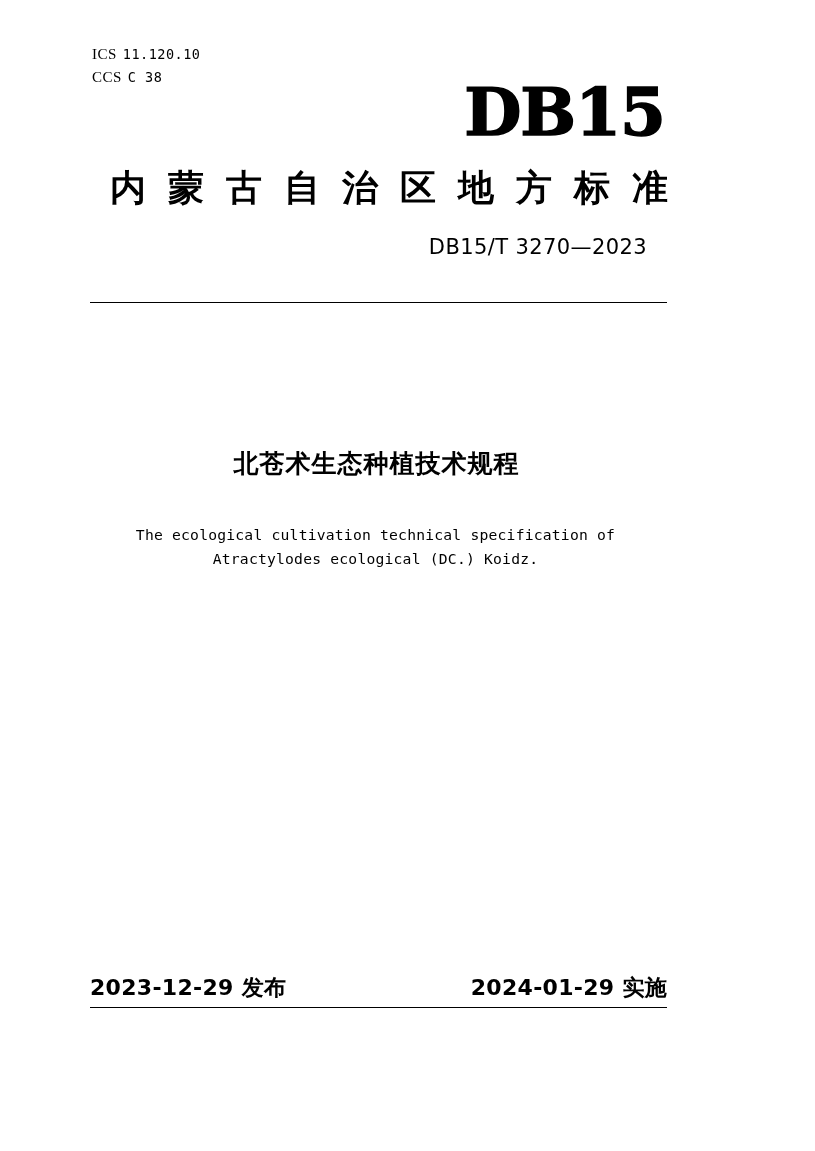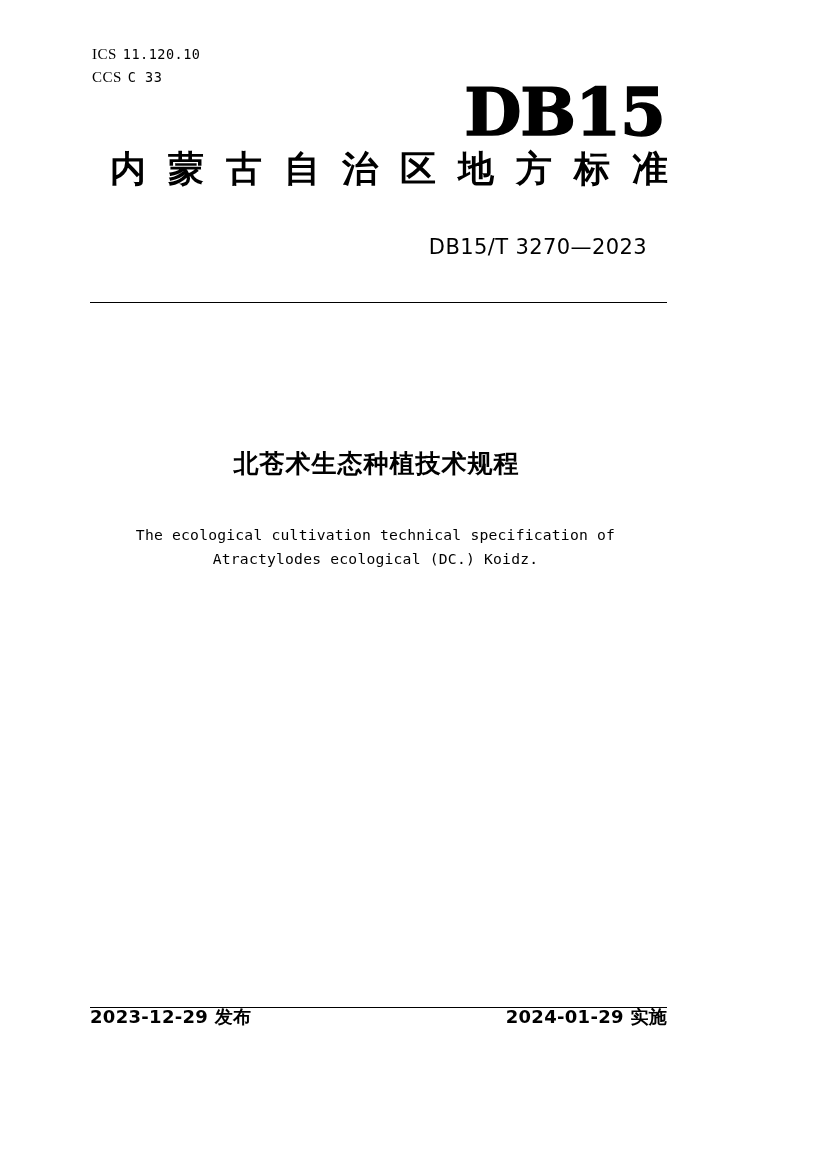--- a/index.html
+++ b/index.html
@@ -57,21 +57,21 @@
     letter-spacing: -1px;
     line-height: 1;
     -webkit-text-stroke: 1.5px #000;
   }
 
   
   .org-title {
     position: absolute;
     left: 88px;
     right: 78px;
-    top: 134px;
+    top: 153px;
     text-align: center;
     font-family: "DejaVu Sans", sans-serif;
     font-weight: bold;
     font-size: 36px;
     letter-spacing: 22px;
     text-indent: 22px;
     white-space: nowrap;
   }
 
   
@@ -117,27 +117,27 @@
     font-size: 14.7px;
     line-height: 1.65;
     letter-spacing: 0.2px;
   }
 
   
   .dates {
     position: absolute;
     left: 90px;
     right: 76px;
-    top: 994px;
+    top: 962px;
     display: flex;
     justify-content: space-between;
     align-items: flex-start;
     font-family: "DejaVu Sans", sans-serif;
     font-weight: bold;
-    font-size: 18px;
+    font-size: 22px;
     letter-spacing: 0.3px;
   }
   .hr-bottom {
     position: absolute;
     left: 90px;
     right: 76px;
     top: 996px;
     height: 0;
     border-top: 1.4px solid #000;
   }
@@ -165,21 +165,21 @@
 </head>
 <body>
 
 <div class="page">
 
   <div class="codes">
     <div class="code-line">
       <span class="code-label">ICS</span><span class="code-value">11.120.10</span>
     </div>
     <div class="code-line">
-      <span class="code-label">CCS</span><span class="code-value">C 33</span>
+      <span class="code-label">CCS</span><span class="code-value">C 38</span>
     </div>
   </div>
 
   <div class="db-logo">DB15</div>
 
   <div class="org-title">内蒙古自治区地方标准</div>
 
   <div class="std-number">DB15/T 3270—2023</div>
 
   <div class="hr-main"></div>

